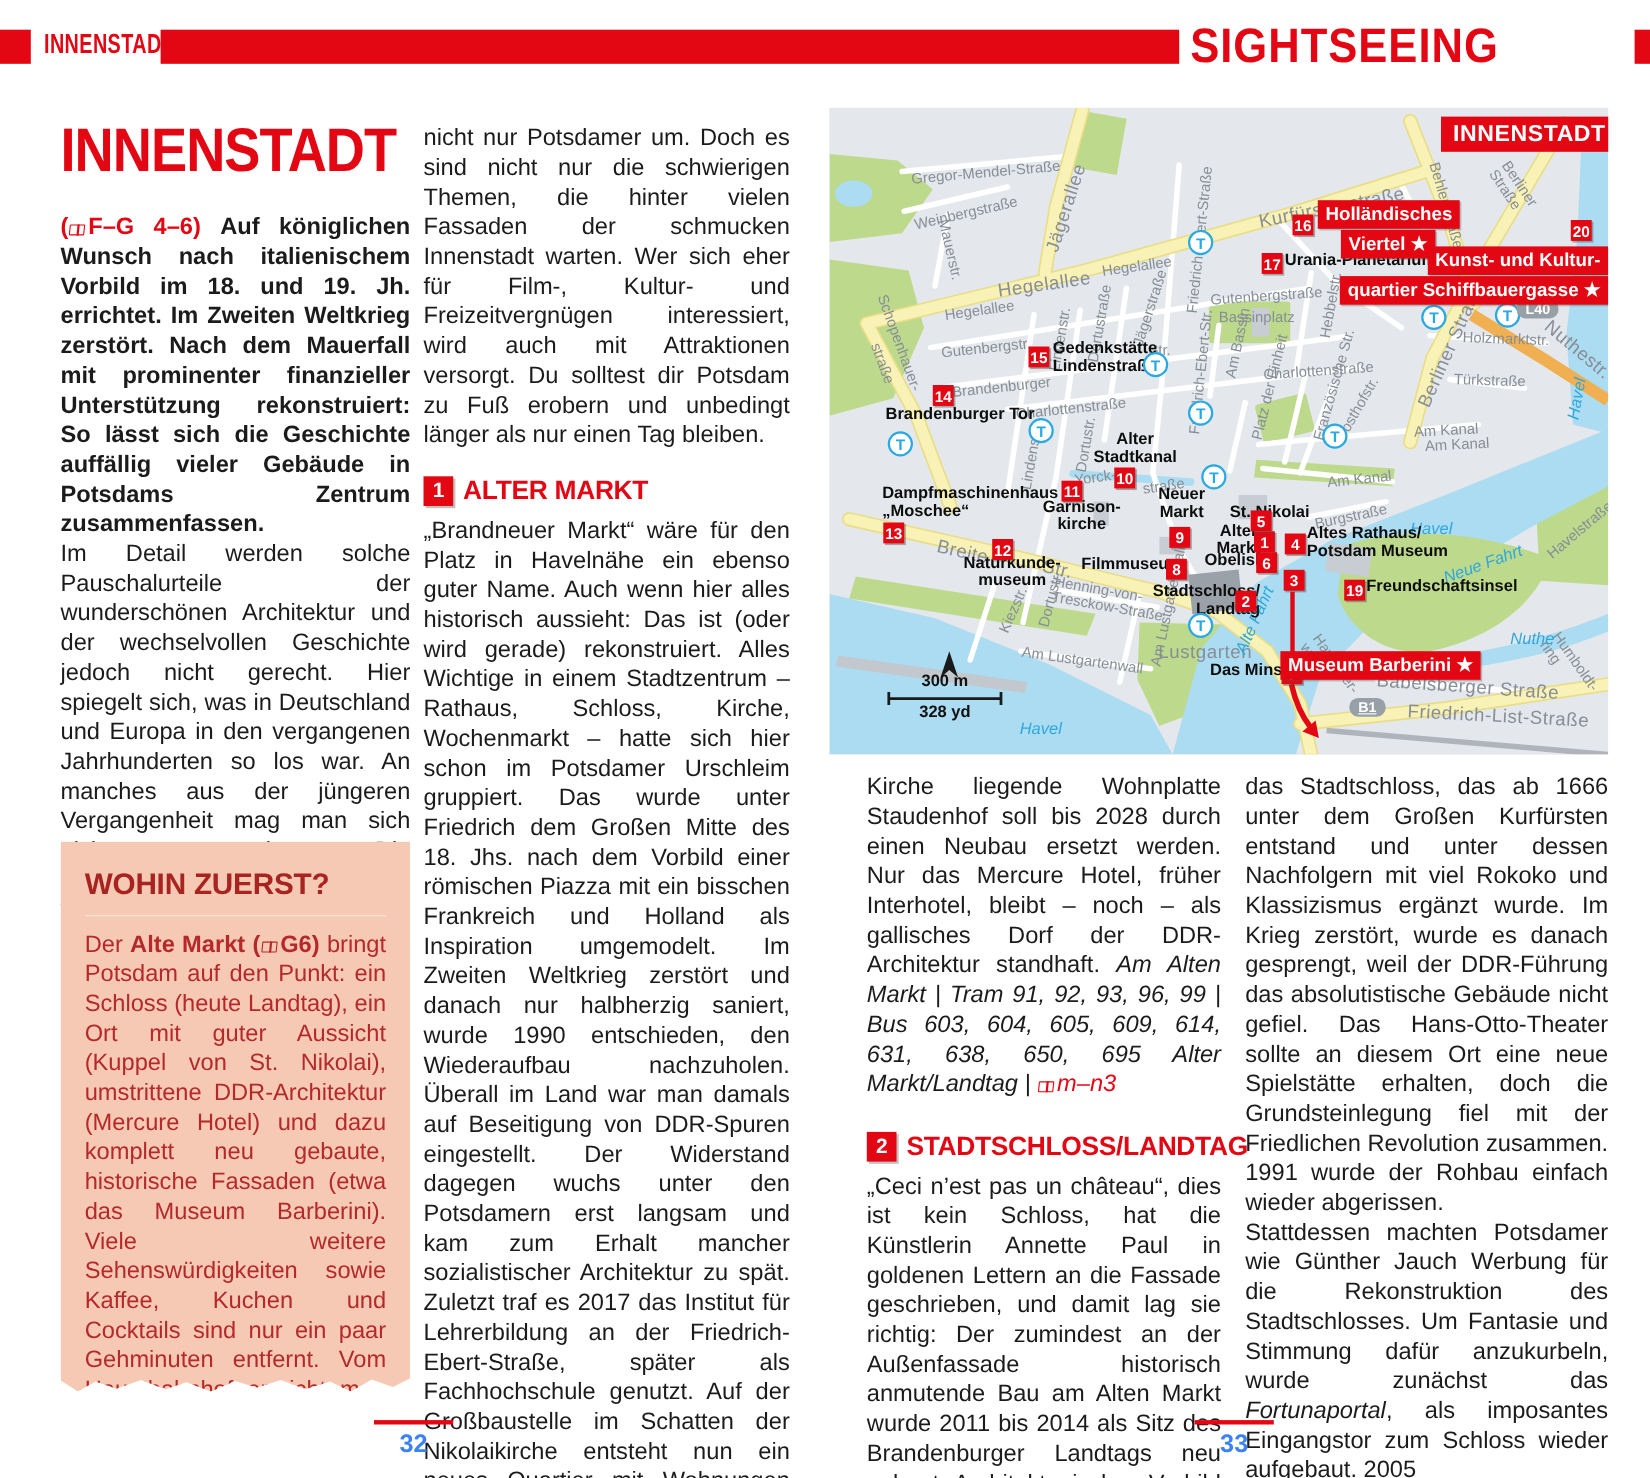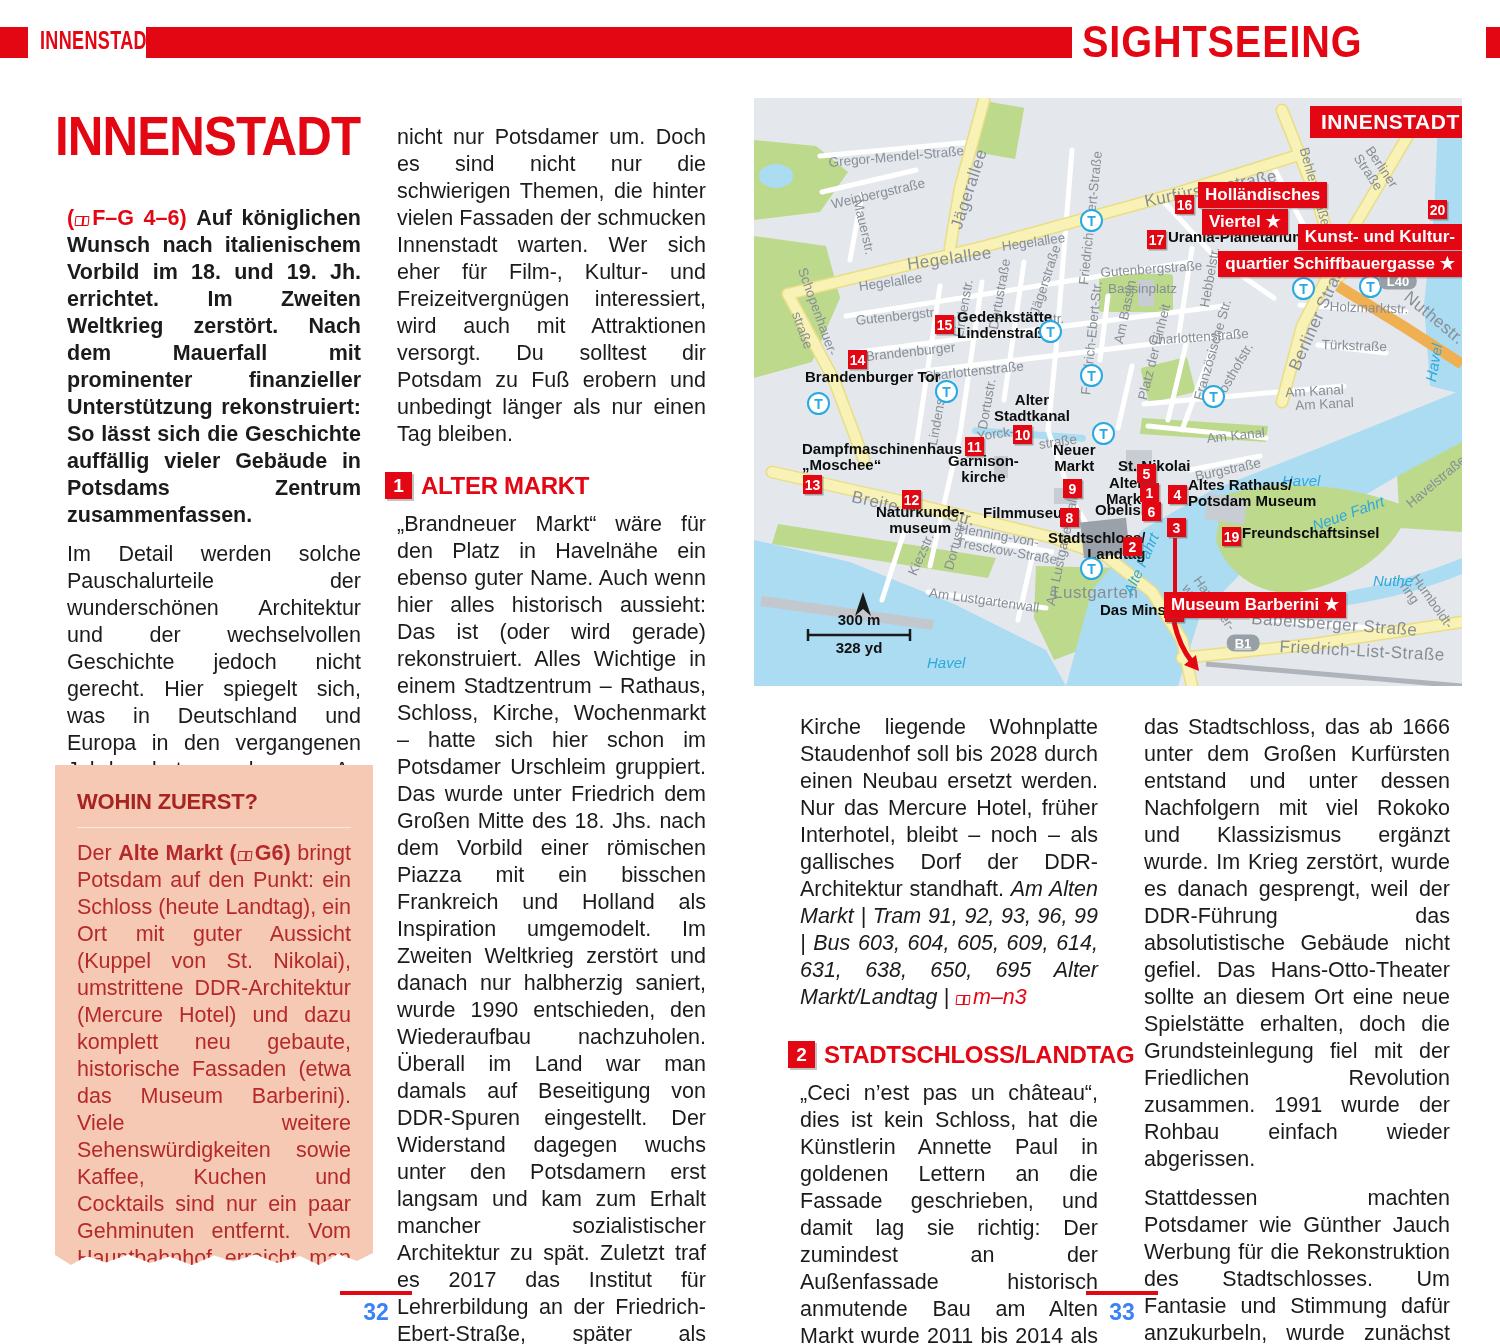--- a/index.html
+++ b/index.html
@@ -10,41 +10,41 @@
   
   .hdr-sq{position:absolute;background:#e30613;}
   .hdr-bar{position:absolute;background:#e30613;}
   .hdr-left{position:absolute;left:40px;top:26px;color:#e30613;font-weight:bold;
             font-size:25px;letter-spacing:.5px;transform:scaleX(.72);transform-origin:0 0;white-space:nowrap;}
   .hdr-right{position:absolute;left:1082px;top:17px;color:#e30613;font-weight:bold;
              font-size:44px;letter-spacing:1px;transform:scaleX(.9);transform-origin:0 0;white-space:nowrap;}
 
   
   .col{position:absolute;font-size:21.5px;line-height:27px;text-align:justify;}
-  .col p{margin:12px;}
+  .col p{margin:0;}
   .lead{font-weight:bold;}
   .mapref{color:#e30613;font-weight:bold;white-space:nowrap;}
   .redref{color:#e30613;font-style:italic;white-space:nowrap;}
   .transit{font-style:italic;}
   h1.big-title{position:absolute;left:55px;top:106px;margin:0;color:#e30613;
       font-size:56px;line-height:60px;font-weight:bold;letter-spacing:-1px;
       transform:scaleX(.88);transform-origin:0 0;white-space:nowrap;}
   .sec-head{display:flex;align-items:center;gap:9px;color:#e30613;font-weight:bold;
       font-size:24px;letter-spacing:-.3px;margin:24px 0 9px 0;text-align:left;}
   .num-sq{flex:0 0 auto;width:27px;height:27px;background:#e30613;color:#fff;
       display:inline-flex;align-items:center;justify-content:center;font-size:19px;
       box-shadow:2px 2px 0 rgba(120,120,120,.45);}
 
   
   .infobox{position:absolute;left:55px;top:765px;width:318px;height:500px;
       background:#f6c9b4;padding:24px 22px 0 22px;color:#b5292a;
       clip-path:polygon(0 0,100% 0,100% 97.6%,95% 99.2%,89% 97.8%,83% 100%,77% 98.2%,
         70% 99.6%,63% 97.9%,56% 99.3%,50% 98.1%,43% 100%,36% 98.3%,30% 99.6%,
         23% 97.9%,16% 99.5%,10% 98.2%,5% 100%,0 98%);}
-  .infobox h2{margin:0 0 12px 0;font-size:22px;color:#a72421;letter-spacing:-.2px;}
+  .infobox h2{margin:0 0 12px 0;font-size:27px;color:#a72421;letter-spacing:-.2px;}
   .infobox .rule{border-top:1.5px solid rgba(255,255,255,.6);margin:0 0 12px 0;}
   .infobox .btxt{font-size:21.5px;line-height:27px;text-align:justify;}
 
   
   .book-icon{display:inline-block;width:14px;height:10px;border:1.6px solid currentColor;
      border-radius:1px;position:relative;margin:0 3px -1px 1px;transform:skewX(-6deg);}
   .book-icon::after{content:"";position:absolute;left:50%;top:-1px;bottom:-1px;width:1.6px;background:currentColor;}
 
   
   .map{position:absolute;left:754px;top:98px;width:708px;height:588px;overflow:hidden;background:#e4e8ec;}
@@ -310,21 +310,21 @@
       <div class="tram" data-interactable="false" style="left: 326px; top: 266px;">T</div>
       <div class="tram" data-interactable="false" style="left: 53px; top: 294px;">T</div>
       <div class="tram" data-interactable="false" style="left: 326px; top: 459px;">T</div>
       <div class="tram" data-interactable="false" style="left: 338px; top: 324px;">T</div>
       <div class="tram" data-interactable="false" style="left: 538px; top: 179px;">T</div>
       <div class="tram" data-interactable="false" style="left: 605px; top: 177px;">T</div>
       <div class="tram" data-interactable="false" style="left: 448px; top: 287px;">T</div>
       <div class="badge" data-interactable="false" style="left: 644px; top: 183px; transform: translate(-50%, -50%);">L40</div>
       <div class="badge" data-interactable="false" style="left: 489px; top: 545px; transform: translate(-50%, -50%); text-decoration: underline;">B1</div>
       <div class="rl" data-interactable="false" style="top: 84px; left: 444px;">Holländisches</div>
-      <div class="rl" data-interactable="false" style="top: 111px; left: 448px;">Viertel ★</div>
+      <div class="rl" data-interactable="false" style="top: 111px; left: 465px;">Viertel ★</div>
       <div class="rl" data-interactable="false" style="top: 126px; right: 0px;">Kunst- und Kultur-</div>
       <div class="rl" data-interactable="false" style="top: 153px; right: 0px;">quartier Schiffbauergasse ★</div>
       <div class="rl" data-interactable="false" style="top: 494px; left: 410px;">Museum Barberini ★</div>
       <div class="banner" data-interactable="false" style="left: 556px; top: 8px;">INNENSTADT</div>
     </div>
 </div>
 
 <div class="col" data-interactable="false" style="left:788px;top:702px;width:322px;">
   <p data-interactable="false"><span>Kirche liegende Wohnplatte Staudenhof soll bis 2028 durch einen Neubau ersetzt werden. Nur das Mercure Hotel, früher Interhotel, bleibt – noch – als gallisches Dorf der DDR-Architektur standhaft. </span><span class="transit" data-interactable="false">Am Alten Markt | Tram 91, 92, 93, 96, 99 | Bus 603, 604, 605, 609, 614, 631, 638, 650, 695 Alter Markt/Landtag | </span><span class="redref" data-interactable="false"><span class="book-icon" data-interactable="false"></span><span>m–n3</span></span></p>
   <div class="sec-head" data-interactable="false" style="margin-top:30px;">

